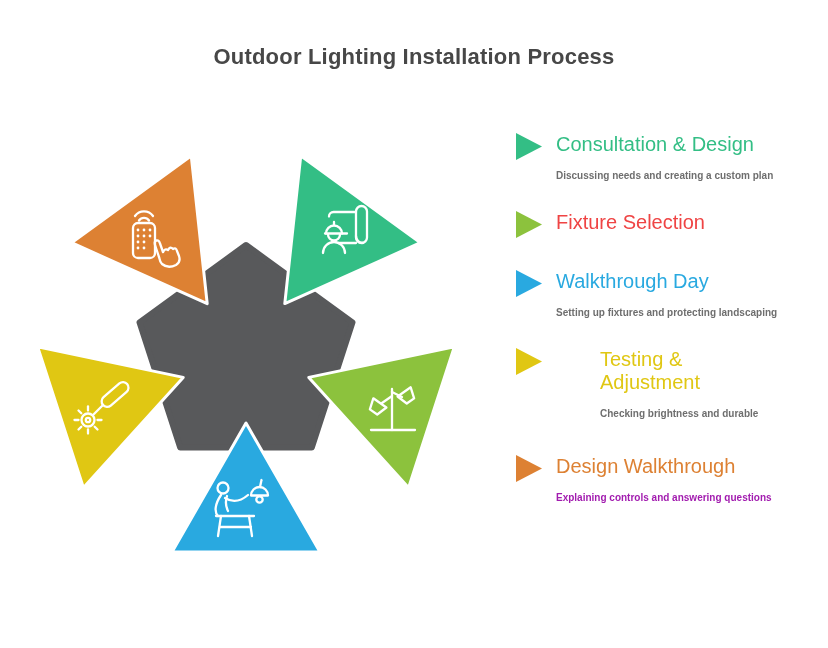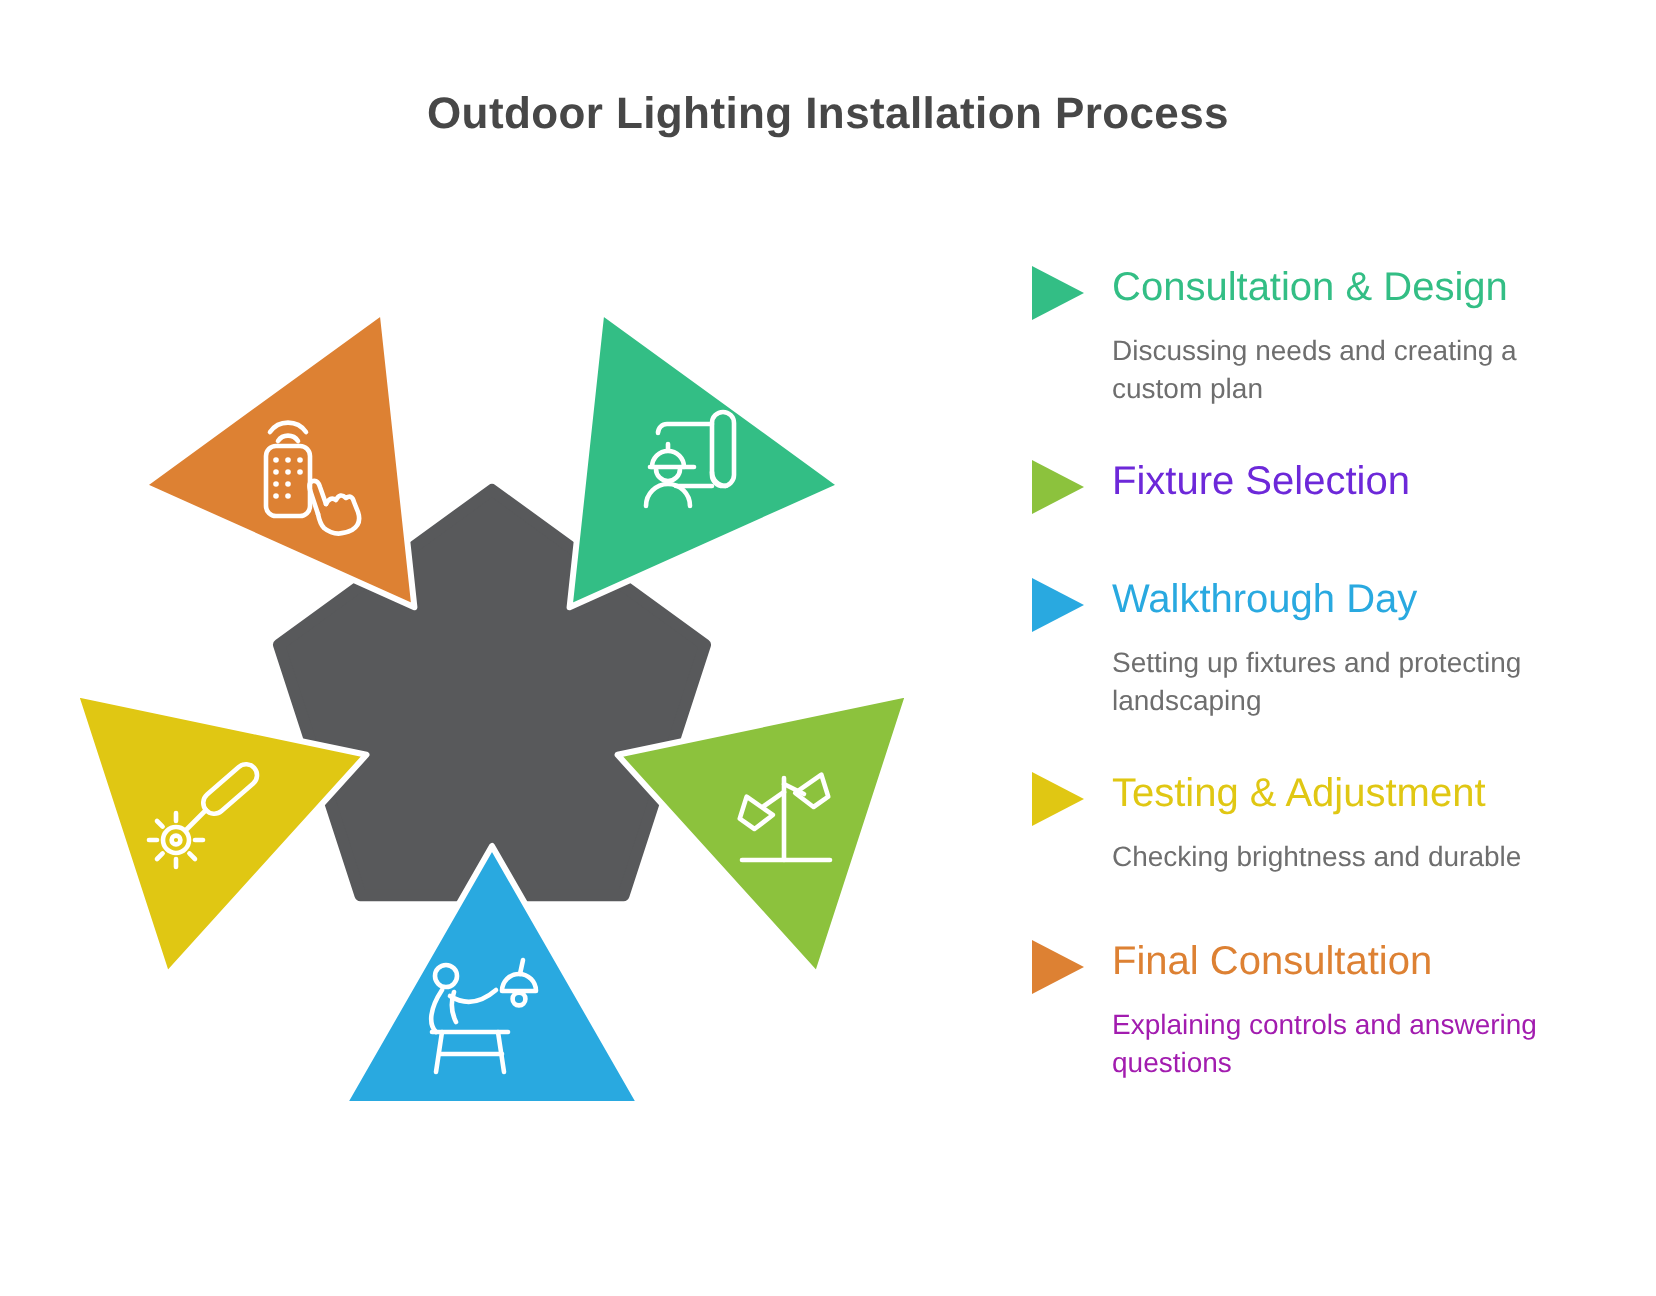--- a/index.html
+++ b/index.html
@@ -13,26 +13,26 @@
     text-align:center;margin:0;
     font-size:22px;font-weight:bold;color:#474747;letter-spacing:.2px;
   }
   .diagram-svg{position:absolute;left:0;top:120px;}
   .tri{stroke:#ffffff;stroke-width:3;stroke-linejoin:round;}
   .penta{stroke:#58595B;stroke-width:6;stroke-linejoin:round;}
   .ico{stroke:#ffffff;stroke-width:2.3;fill:none;stroke-linecap:round;stroke-linejoin:round;}
   .ico-fill{fill:#ffffff;stroke:none;}
   .legend{position:absolute;left:516px;top:133px;width:262px;}
   .legend-item{display:flex;align-items:flex-start;margin-bottom:26px;}
-  .legend-item:nth-child(4){margin-bottom:32px;}
+  .legend-item:nth-child(4){margin-bottom:32px;gap:44px;}
   .arrow-wrap{flex:0 0 26px;margin-top:0;}
   .arrow-wrap svg{display:block;}
   .legend-body{margin-left:14px;}
   .legend-title{margin:0 0 10px 0;font-size:20px;line-height:23px;font-weight:normal;}
-  .legend-desc{margin:0;font-size:14px;line-height:19px;color:#6E6E6E;}
+  .legend-desc{margin:0;font-size:10px;line-height:19px;color:#6E6E6E;font-weight:bold;}
 </style>
 </head>
 <body style="background: rgb(255, 255, 255);">
 
 <h1 class="page-title" style="color: rgb(71, 71, 71);">Outdoor Lighting Installation Process</h1>
 
 <svg class="diagram-svg" width="500" height="480" viewBox="0 0 500 480" xmlns="http://www.w3.org/2000/svg">
 
   <g transform="translate(246,237)">
 
@@ -143,21 +143,21 @@
     </div>
   </div>
 
   <div class="legend-item">
     <span class="arrow-wrap">
       <svg width="26" height="27" viewBox="0 0 26 27">
           <polygon points="0,0 26,13.5 0,27" fill="#8CC23D"></polygon>
         </svg>
     </span>
     <div class="legend-body">
-      <h3 class="legend-title" style="color: #6d28d9;">Fixture Selection</h3>
+      <h3 class="legend-title" style="color: #ef4444;">Fixture Selection</h3>
     </div>
   </div>
 
   <div class="legend-item">
     <span class="arrow-wrap">
       <svg width="26" height="27" viewBox="0 0 26 27">
           <polygon points="0,0 26,13.5 0,27" fill="#29A9E0"></polygon>
         </svg>
     </span>
     <div class="legend-body">
@@ -178,18 +178,18 @@
     </div>
   </div>
 
   <div class="legend-item">
     <span class="arrow-wrap">
       <svg width="26" height="27" viewBox="0 0 26 27">
           <polygon points="0,0 26,13.5 0,27" fill="#DD8133"></polygon>
         </svg>
     </span>
     <div class="legend-body">
-      <h3 class="legend-title" style="color: rgb(221, 129, 51);">Final Consultation</h3>
+      <h3 class="legend-title" style="color: rgb(221, 129, 51);">Design Walkthrough</h3>
       <p class="legend-desc" style="color: #a21caf;">Explaining controls and answering questions</p>
     </div>
   </div>
 
 </div>
 
 </body></html>

